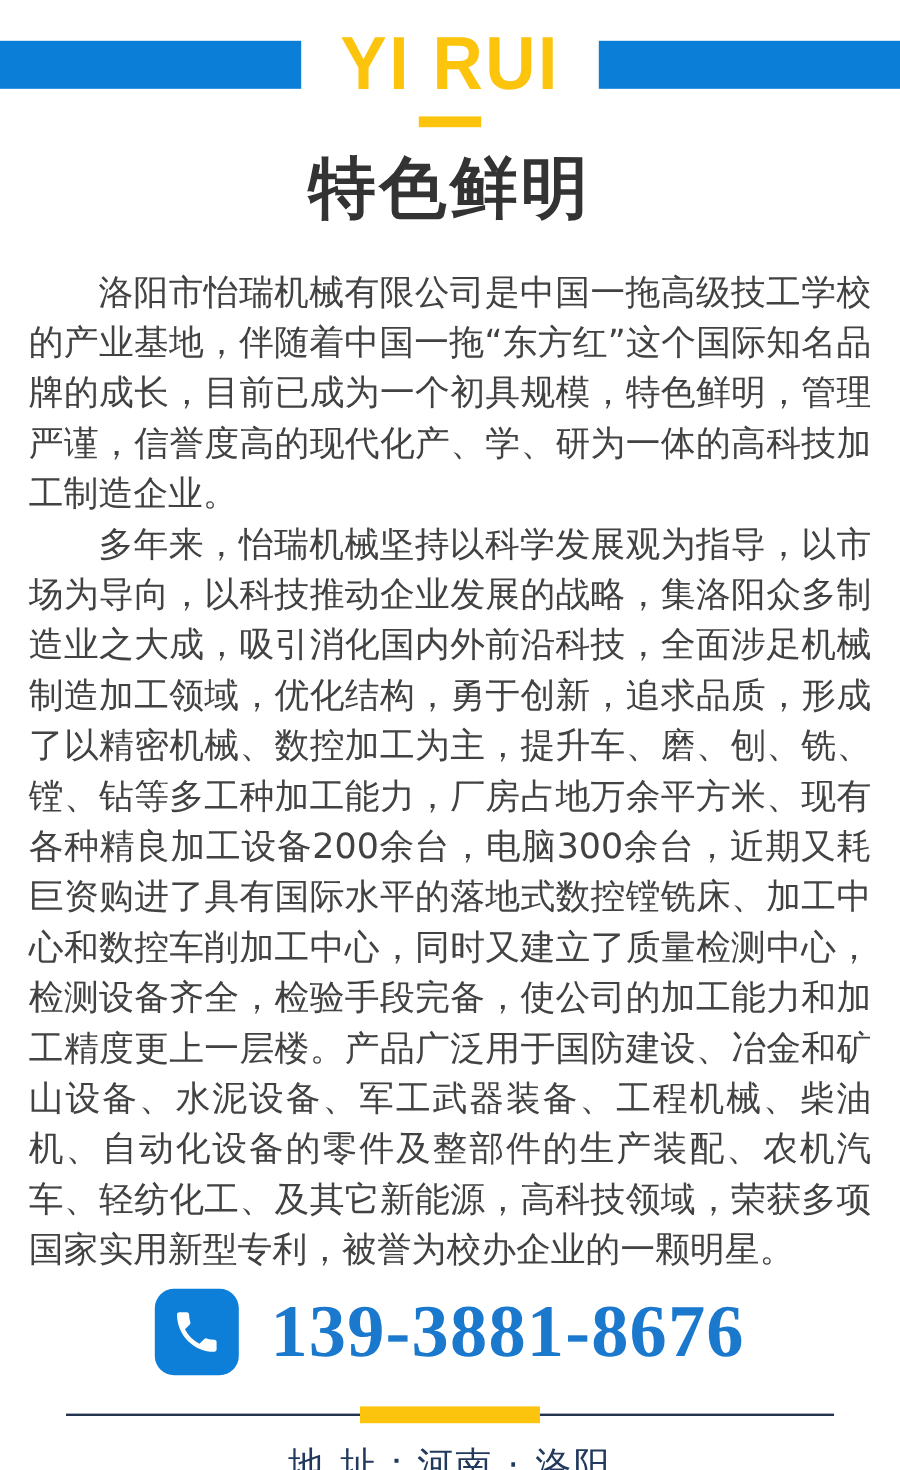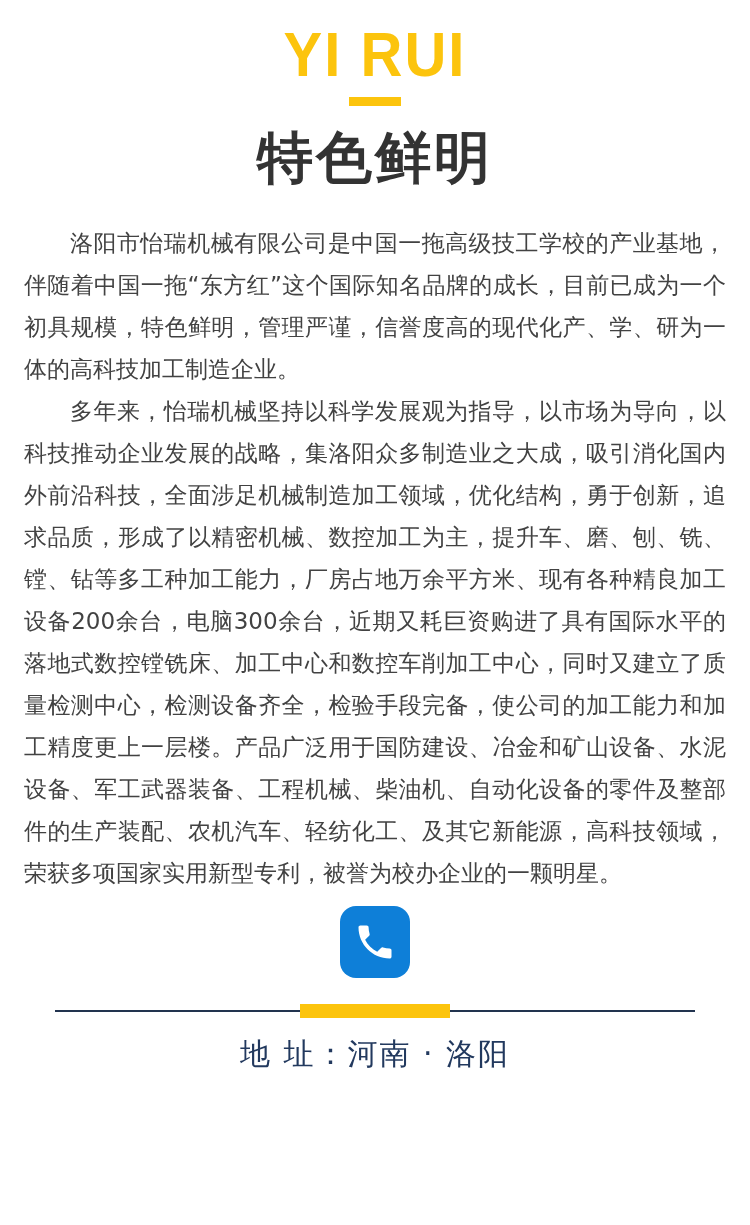--- a/index.html
+++ b/index.html
@@ -7,21 +7,21 @@
   body {
     width: 750px; height: 1225px;
     font-family: "DejaVu Sans", sans-serif;
     overflow: hidden;
   }
   .page { width: 750px; height: 1225px; background: #fff; }
 
   
   .logo-banner {
     margin-top: 25px; height: 58px;
-    display: flex; align-items: center; flex-direction: column;
+    display: flex; align-items: center;
   }
   .banner-bar { height: 40px; flex: 1; background: #0b7ed7; }
   .logo-text {
     color: #fcc40d;
     font-size: 58px; line-height: 58px;
     font-weight: 900; letter-spacing: 2px;
     margin: 0 33px;
     transform: scaleY(1.08);
     white-space: nowrap;
     font-family: "Liberation Sans", sans-serif;
@@ -39,21 +39,21 @@
     font-size: 56px; line-height: 64px;
     font-weight: 800;
     color: #333333;
     letter-spacing: 3px;
   }
 
   
   .about-text {
     margin: 32px 24px 0;
     color: #424242;
-    font-size: 23px;
+    font-size: 29px;
     line-height: 42px;
     text-align: justify;
   }
   .about-text p { text-indent: 2em; margin: 0; }
 
   
   .phone-row {
     margin-top: 12px;
     display: flex; align-items: center; justify-content: center;
     gap: 26px;
@@ -123,20 +123,21 @@
     <p>洛阳市怡瑞机械有限公司是中国一拖高级技工学校的产业基地，伴随着中国一拖“东方红”这个国际知名品牌的成长，目前已成为一个初具规模，特色鲜明，管理严谨，信誉度高的现代化产、学、研为一体的高科技加工制造企业。</p>
     <p>多年来，怡瑞机械坚持以科学发展观为指导，以市场为导向，以科技推动企业发展的战略，集洛阳众多制造业之大成，吸引消化国内外前沿科技，全面涉足机械制造加工领域，优化结构，勇于创新，追求品质，形成了以精密机械、数控加工为主，提升车、磨、刨、铣、镗、钻等多工种加工能力，厂房占地万余平方米、现有各种精良加工设备200余台，电脑300余台，近期又耗巨资购进了具有国际水平的落地式数控镗铣床、加工中心和数控车削加工中心，同时又建立了质量检测中心，检测设备齐全，检验手段完备，使公司的加工能力和加工精度更上一层楼。产品广泛用于国防建设、冶金和矿山设备、水泥设备、军工武器装备、工程机械、柴油机、自动化设备的零件及整部件的生产装配、农机汽车、轻纺化工、及其它新能源，高科技领域，荣获多项国家实用新型专利，被誉为校办企业的一颗明星。</p>
   </article>
 
   <div class="phone-row">
     <span class="phone-icon-box">
       <svg viewBox="0 0 24 24" aria-hidden="true">
         <path fill="#ffffff" d="M6.62 10.79c1.44 2.83 3.76 5.14 6.59 6.59l2.2-2.2c.27-.27.67-.36 1.02-.24 1.12.37 2.33.57 3.57.57.55 0 1 .45 1 1V20c0 .55-.45 1-1 1-9.39 0-17-7.61-17-17 0-.55.45-1 1-1h3.5c.55 0 1 .45 1 1 0 1.25.2 2.45.57 3.57.11.35.03.74-.25 1.02l-2.2 2.2z"></path>
       </svg>
     </span>
+    <span class="phone-number">139-3881-8676</span>
   </div>
 
   <div class="divider">
     <div class="divider-line"></div>
     <div class="divider-accent"></div>
   </div>
 
   <div class="address">
     <span>地 址：河南 · 洛阳</span>
   </div>

